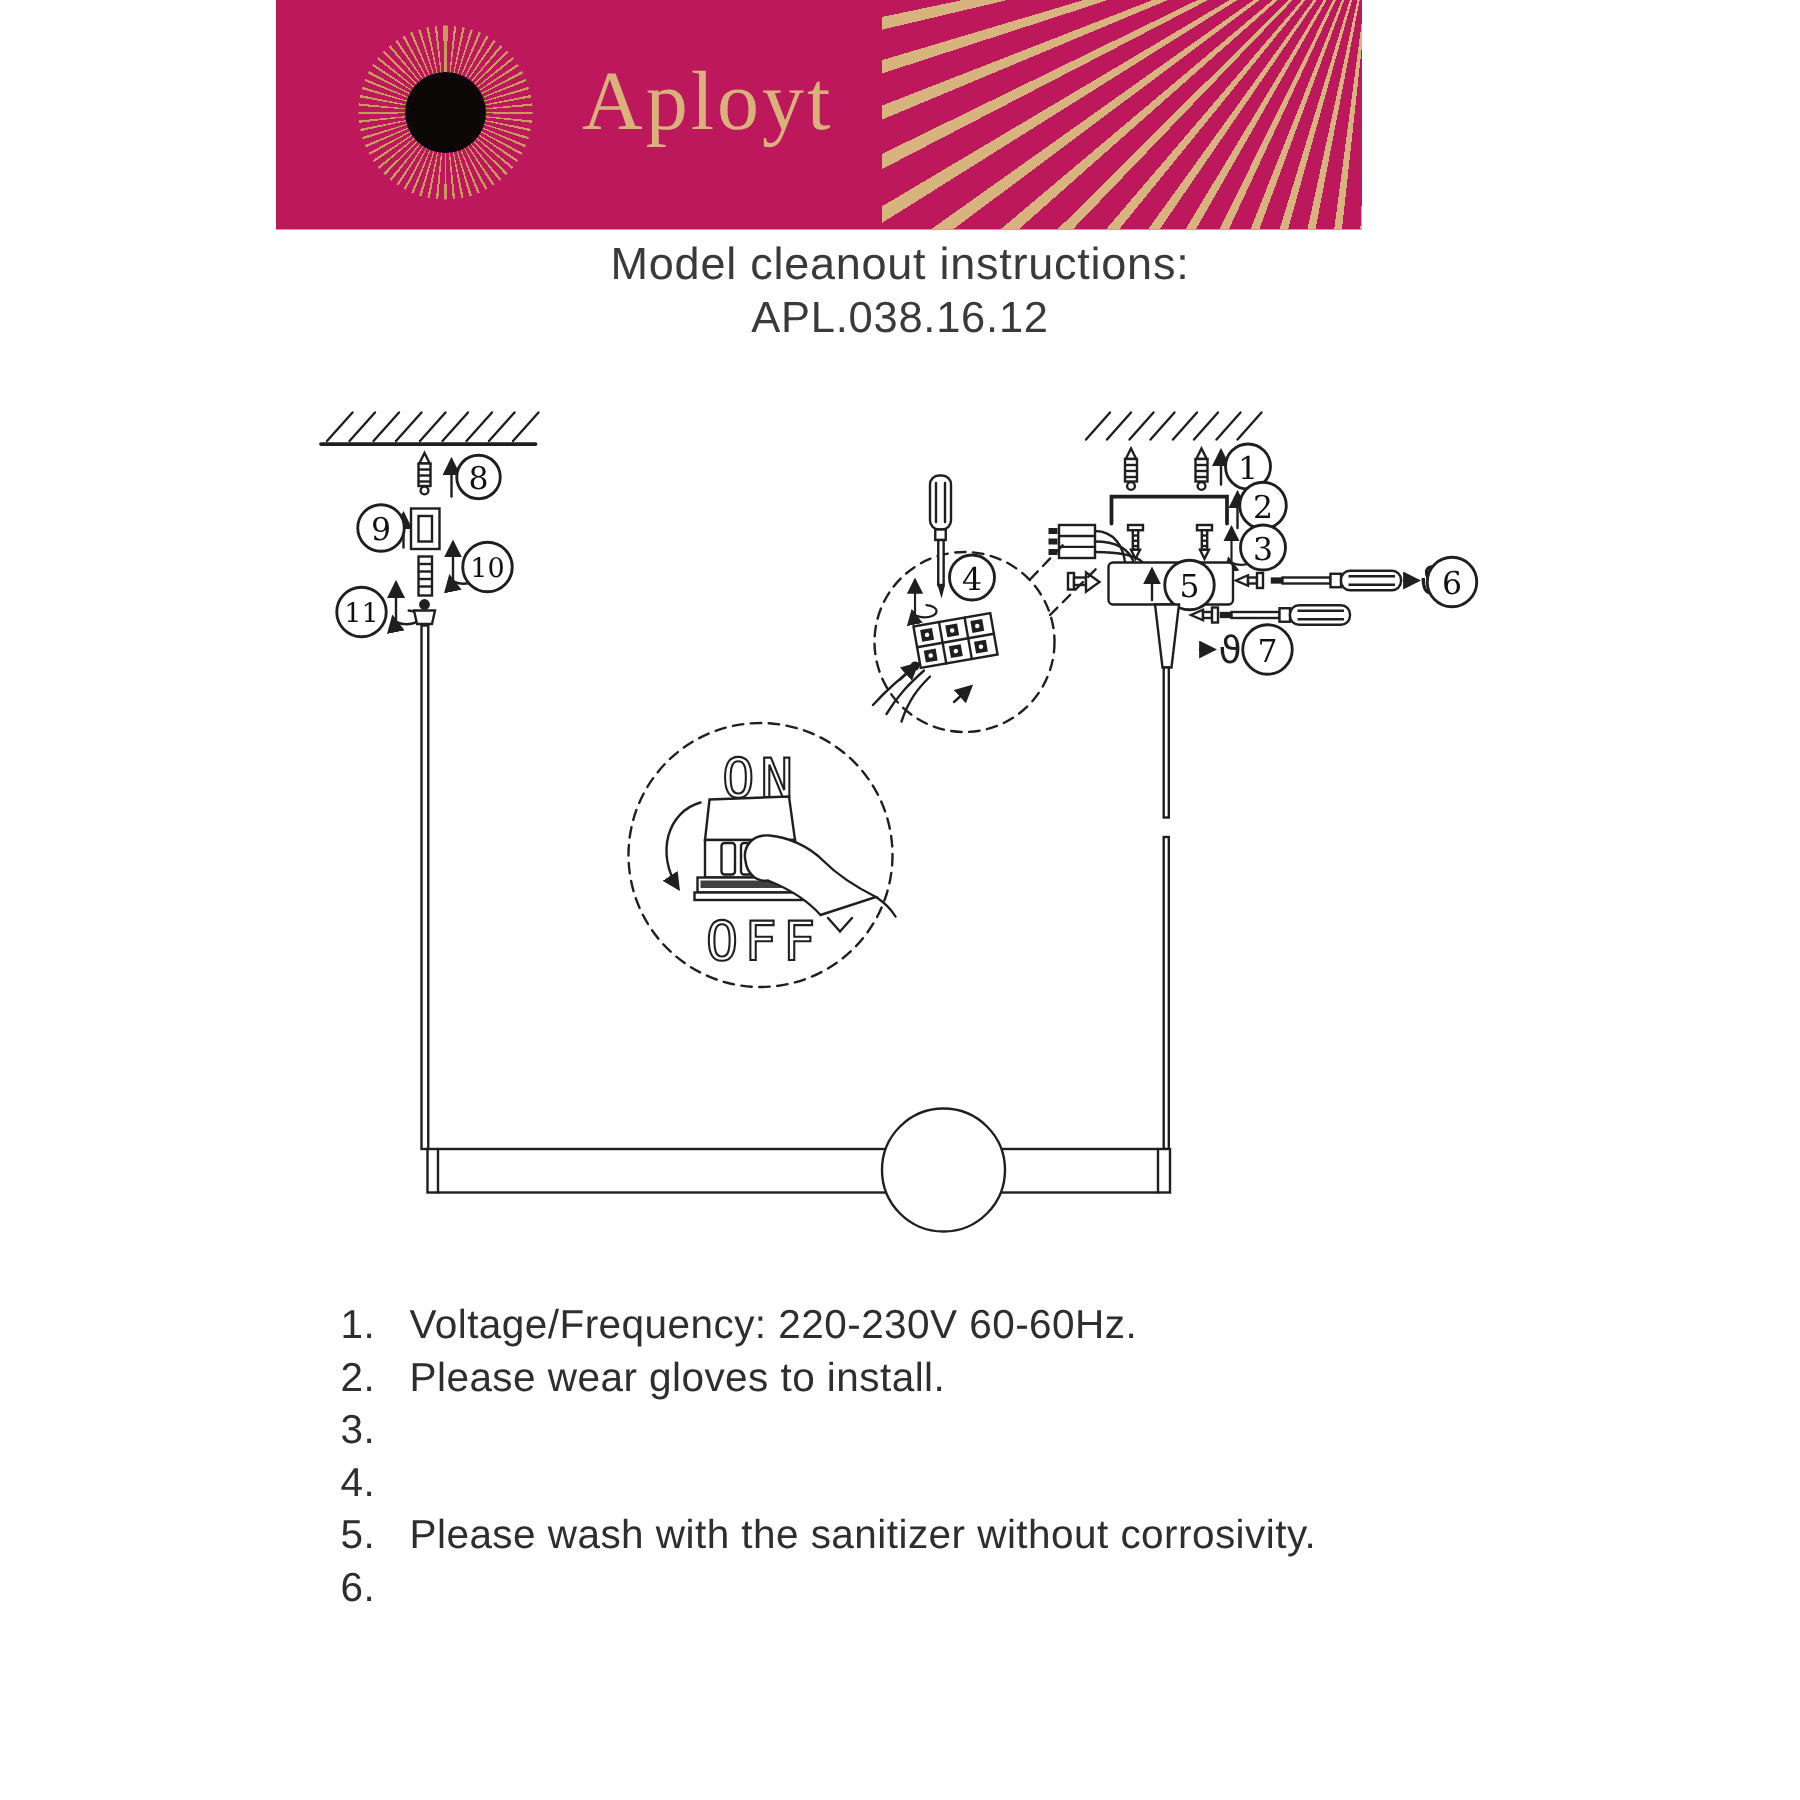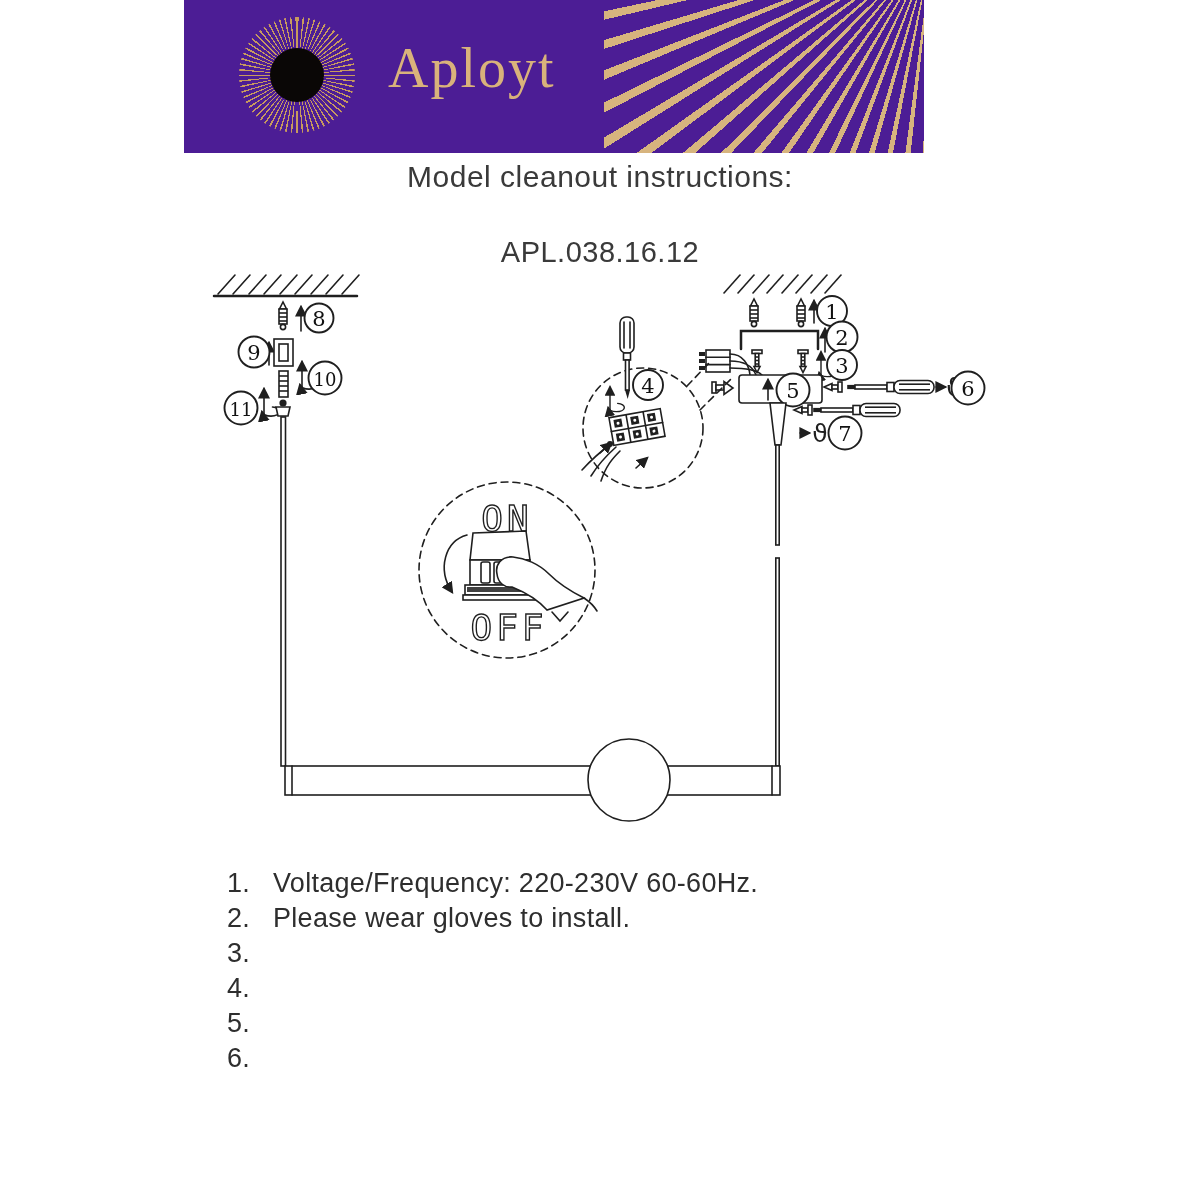--- a/index.html
+++ b/index.html
@@ -1,33 +1,33 @@
 <!DOCTYPE html>
 <html><head>
 <meta charset="utf-8">
 <style>
   html,body{margin:0;padding:0;}
   body{width:1200px;height:1200px;position:relative;background:#ffffff;
        font-family:"Liberation Sans",sans-serif;overflow:hidden;}
 
   
-  .banner{position:absolute;left:184px;top:0;width:724px;height:153px;background:#4c1d95;overflow:hidden;padding-left:16px;}
+  .banner{position:absolute;left:184px;top:0;width:724px;height:153px;background:#be185d;overflow:hidden;}
   .starburst{position:absolute;left:55px;top:17px;width:116px;height:116px;border-radius:50%;
              background:repeating-conic-gradient(#c89a5e 0deg 1.6deg,rgba(0,0,0,0) 1.6deg 5.6deg);}
   .starburst::after{content:"";position:absolute;inset:31px;border-radius:50%;background:#0a0706;}
   .banner-brand{position:absolute;left:204px;top:36px;font-family:"Liberation Serif",serif;
                 font-size:56px;letter-spacing:2px;color:#d9b27b;font-weight:400;}
   .banner-rays{position:absolute;right:0;top:0;width:320px;height:153px;
                background:repeating-conic-gradient(from 150deg at 103% -38%,rgba(0,0,0,0) 0deg 3.3deg,#d7b47e 3.3deg 4.7deg);}
 
   
   .title-heading{position:absolute;left:0;top:160px;width:1200px;text-align:center;
                  font-size:30px;color:#3a3a3a;letter-spacing:0.5px;}
   .title-model{position:absolute;left:0;top:196px;width:1200px;text-align:center;
-               font-size:29px;color:#3a3a3a;letter-spacing:0.5px;margin-top:40px;}
+               font-size:29px;color:#3a3a3a;letter-spacing:0.5px;}
 
   
   .diagram{position:absolute;left:0;top:0;width:1200px;height:1200px;}
   .s{stroke:#1f1f1f;fill:none;stroke-width:1.6;stroke-linecap:round;}
   .sw{stroke:#1f1f1f;fill:#ffffff;stroke-width:1.6;}
   .sd{fill:#1f1f1f;stroke:none;}
   .thick{stroke-width:2.5;}
   .dash{stroke-dasharray:7,5;}
   .lblc{stroke:#1f1f1f;fill:#ffffff;stroke-width:1.9;}
   .lblt{font-family:"DejaVu Serif",serif;fill:#111;text-anchor:middle;}
@@ -325,17 +325,18 @@
     <span>Please wear gloves to install.</span>
   </div>
   <div class="instr-row">
     <span class="instr-num">3.</span>
   </div>
   <div class="instr-row">
     <span class="instr-num">4.</span>
   </div>
   <div class="instr-row">
     <span class="instr-num">5.</span>
+    <span>Please wash with the sanitizer without corrosivity.</span>
   </div>
   <div class="instr-row">
     <span class="instr-num">6.</span>
   </div>
 </div>
 
 </body></html>

